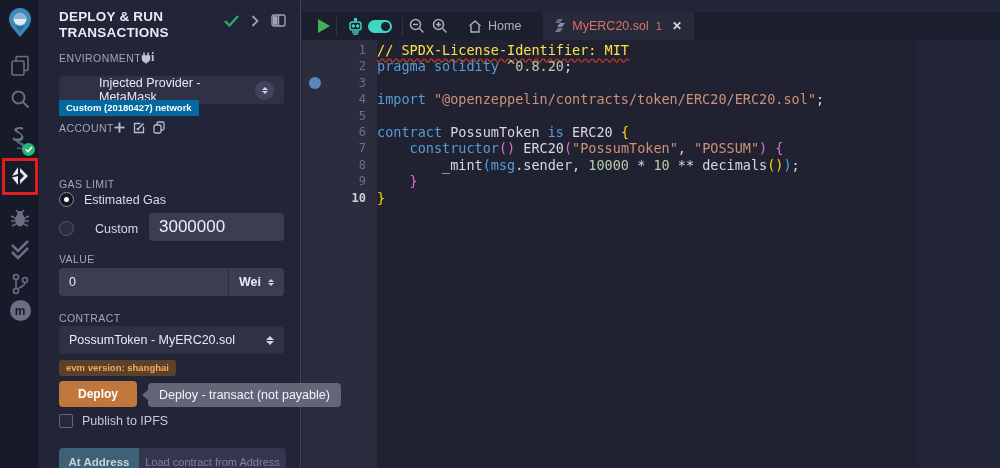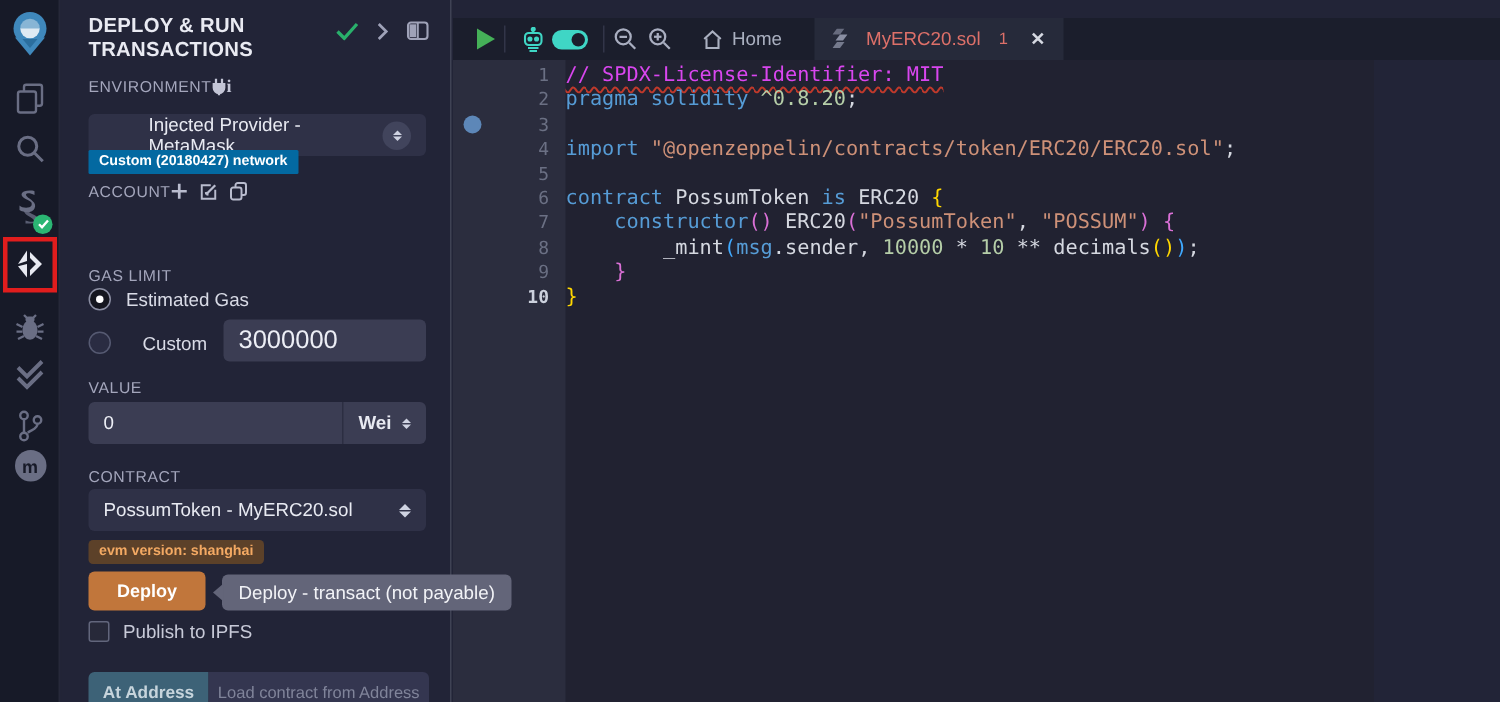--- a/index.html
+++ b/index.html
@@ -57,36 +57,36 @@
   .tooltip::before{content:"";position:absolute;left:-6px;top:6px;border-top:6px solid transparent;border-bottom:6px solid transparent;border-right:7px solid #636579;}
 
   
   .editor{position:absolute;left:302px;top:12px;width:614px;height:468px;background:#212231;}
   .tabbar{position:absolute;left:0;top:0;width:698px;height:28px;background:#1b1e2c;display:flex;align-items:center;}
   .tb-sep{width:1px;height:18px;background:#323548;margin:0 6px;}
   .play-btn{width:0;height:0;border-top:7px solid transparent;border-bottom:7px solid transparent;border-left:12px solid #45b058;margin-left:16px;cursor:pointer;}
   .toggle{width:24px;height:13px;border-radius:7px;background:#3fd6c5;position:relative;margin-left:4px;cursor:pointer;}
   .toggle::after{content:"";position:absolute;right:2px;top:2px;width:9px;height:9px;border-radius:50%;background:#1b1e2c;}
   .home-tab{display:flex;align-items:center;gap:6px;color:#aab0c0;font-size:12.5px;padding:0 14px;height:28px;cursor:pointer;}
-  .file-tab{display:flex;align-items:center;gap:12px;height:28px;background:#262a3a;padding:0 12px;margin-left:8px;cursor:pointer;}
+  .file-tab{display:flex;align-items:center;gap:7px;height:28px;background:#262a3a;padding:0 12px;margin-left:8px;cursor:pointer;}
   .file-tab .fname{color:#dd7069;font-size:12.5px;}
   .file-tab .fbadge{color:#dd7069;font-size:11px;}
   .file-tab .x{color:#d6d9e2;font-size:12px;font-weight:bold;margin-left:3px;}
   .editor-body{position:absolute;left:0;top:28px;width:698px;height:440px;display:flex;}
   .gutter{width:75px;background:#2b2d3e;padding-top:2px;flex:none;}
   .gutter .grow-row{position:relative;height:16.4px;line-height:16.4px;text-align:right;padding-right:11px;
                     color:#6b7084;font-family:"DejaVu Sans Mono",monospace;font-size:12px;cursor:pointer;}
   .gutter .grow-row.active{color:#ccd1dd;font-weight:bold;}
   .bp-dot{position:absolute;left:7px;top:2px;width:12px;height:12px;border-radius:50%;background:#5d87b8;}
   .code{flex:1;padding-top:2px;font-family:"DejaVu Sans Mono",monospace;font-size:13.5px;cursor:text;}
   .code .cline{height:16.4px;line-height:16.4px;white-space:pre;}
   .tk-kw{color:#569cd6;}
   .tk-str{color:#ce9178;}
   .tk-num{color:#b5cea8;}
-  .tk-com{color:#d946ef;}
+  .tk-com{color:#fde047;}
   .tk-pl{color:#d5d8e0;}
   .tk-b1{color:#ffd700;}
   .tk-b2{color:#da70d6;}
   .tk-b3{color:#3fa9ff;}
   .tk-sq{text-decoration-line:underline;text-decoration-style:wavy;text-decoration-color:#c0392b;text-underline-offset:3px;}
   svg{display:block;}
 </style>
 </head>
 <body>
 

